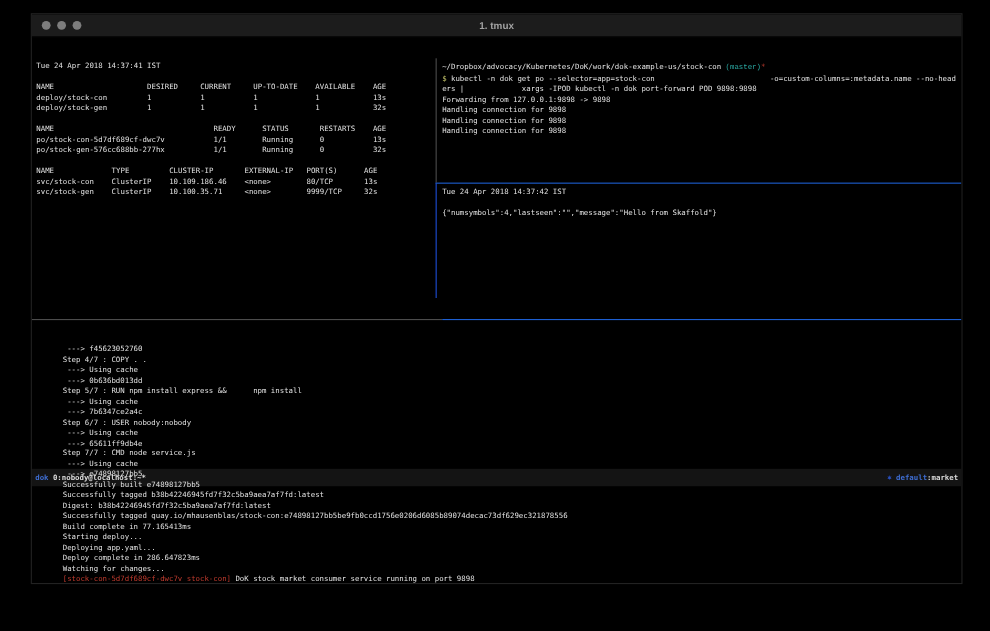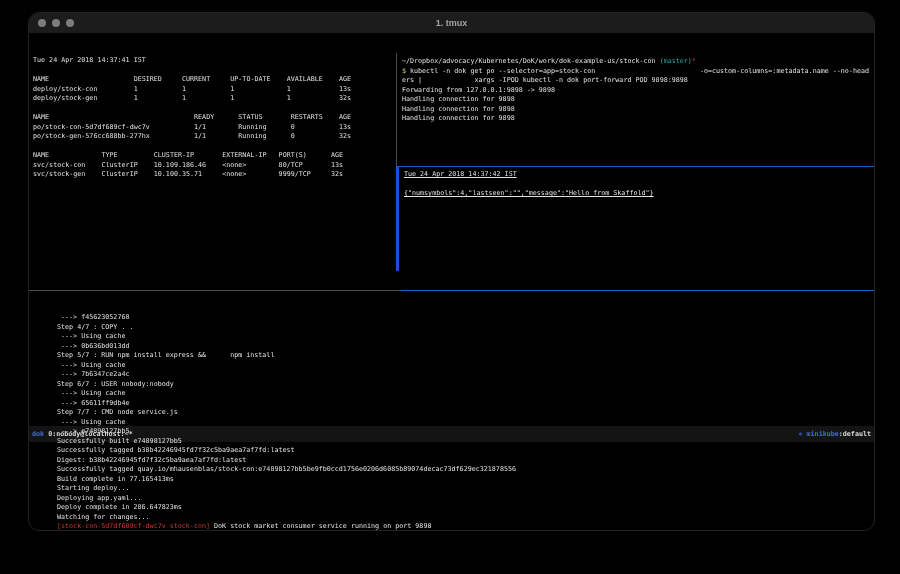--- a/index.html
+++ b/index.html
@@ -1,21 +1,21 @@
 <!DOCTYPE html>
 <html><head>
 <meta charset="utf-8">
 <style>
   * { margin:0; padding:0; box-sizing:border-box; }
   html,body { width:900px; height:574px; background:#000; overflow:hidden; }
   .screen { position:relative; width:900px; height:574px; background:#000; }
 
   .window {
     position:absolute; left:28px; top:12px; width:847px; height:519px;
-    background:#000; border-radius:11px; overflow:hidden;
+    background:#000; border-radius:0; overflow:hidden;
     border:1px solid #222;
   }
   .titlebar {
     height:21px; background:#1c1c1c; position:relative;
     display:flex; align-items:center;
     border-bottom:1px solid #000;
   }
   .traffic { display:flex; gap:6px; margin-left:9px; }
   .dot { width:8px; height:8px; border-radius:50%; background:#7d7d7d; display:inline-block; }
   .title {
@@ -26,29 +26,29 @@
   .term {
     position:relative; height:392px; background:#000;
     font-family:"DejaVu Sans Mono", monospace; font-size:6.7px; line-height:9.5px;
     color:#e2e2e2; white-space:pre;
   }
   .top-row { display:flex; height:218px; }
   .pane { overflow:hidden; }
   .pane-left { width:372px; height:218px; padding:3px 4px; }
   .right-col { flex:1; display:flex; flex-direction:column; }
   .pane-topright { height:113px; border-left:1px solid #4c4c4c; padding:4px 5px; }
-  .pane-midright { flex:1; border-left:3px solid #1d4ed8; border-top:1px solid #1d5fd2; padding:3px 5px;text-decoration:underline; }
+  .pane-midright { flex:1; border-left:1px solid #1d4ed8; border-top:1px solid #1d5fd2; padding:3px 5px; }
   .split-rule { display:flex; height:1px; }
   .rule-left { width:373px; background:#4c4c4c; height:1px; }
   .rule-right { flex:1; background:#1d5fd2; height:1px; }
   .pane-bottom { height:262px; padding:3px 4px;margin-left:24px; }
 
   .tline { min-height:9.5px; }
   .red    { color:#c23b2e; }
-  .cyan   { color:#2aa8a2; }
+  .cyan   { color:#2aa8a2;font-family:Liberation Mono, monospace; }
   .yellow { color:#cdcd6e; }
 
   .statusbar {
     height:16px; background:#141414; display:flex; align-items:center;
     font-family:"DejaVu Sans Mono", monospace; font-size:6.7px; font-weight:bold;
     color:#dcdcdc; white-space:pre; padding:0 3px;
   }
   .session-name { color:#3f6fd6; }
   .window-item { color:#dcdcdc; }
   .status-right { margin-left:auto; }
@@ -81,17 +81,17 @@
       </div>
       <div class="split-rule">
         <div class="rule-left"></div>
         <div class="rule-right"></div>
       </div>
       <div class="pane pane-bottom"><div class="tline"><span> ---&gt; f45623052760</span></div><div class="tline"><span>Step 4/7 : COPY . .</span></div><div class="tline"><span> ---&gt; Using cache</span></div><div class="tline"><span> ---&gt; 0b636bd013dd</span></div><div class="tline"><span>Step 5/7 : RUN npm install express &amp;&amp;      npm install</span></div><div class="tline"><span> ---&gt; Using cache</span></div><div class="tline"><span> ---&gt; 7b6347ce2a4c</span></div><div class="tline"><span>Step 6/7 : USER nobody:nobody</span></div><div class="tline"><span> ---&gt; Using cache</span></div><div class="tline"><span> ---&gt; 65611ff9db4e</span></div><div class="tline"><span>Step 7/7 : CMD node service.js</span></div><div class="tline"><span> ---&gt; Using cache</span></div><div class="tline"><span> ---&gt; e74898127bb5</span></div><div class="tline"><span>Successfully built e74898127bb5</span></div><div class="tline"><span>Successfully tagged b38b42246945fd7f32c5ba9aea7af7fd:latest</span></div><div class="tline"><span>Digest: b38b42246945fd7f32c5ba9aea7af7fd:latest</span></div><div class="tline"><span>Successfully tagged quay.io/mhausenblas/stock-con:e74898127bb5be9fb0ccd1756e0206d6085b89074decac73df629ec321878556</span></div><div class="tline"><span>Build complete in 77.165413ms</span></div><div class="tline"><span>Starting deploy...</span></div><div class="tline"><span>Deploying app.yaml...</span></div><div class="tline"><span>Deploy complete in 286.647823ms</span></div><div class="tline"><span>Watching for changes...</span></div><div class="tline"><span class="red">[stock-con-5d7df689cf-dwc7v stock-con]</span><span> DoK stock market consumer service running on port 9898</span></div></div>
     </div>
 
     <div class="statusbar">
       <span class="session-name">dok</span><span> </span><span class="window-item">0:nobody@localhost:~*</span>
-      <span class="status-right"><span class="kube-icon">⎈ </span><span class="kube-context">minikube</span><span class="kube-namespace">:default</span></span>
+      <span class="status-right"><span class="kube-icon">⎈ </span><span class="kube-context">default</span><span class="kube-namespace">:market</span></span>
     </div>
 
   </div>
 </div>
 
 </body></html>

